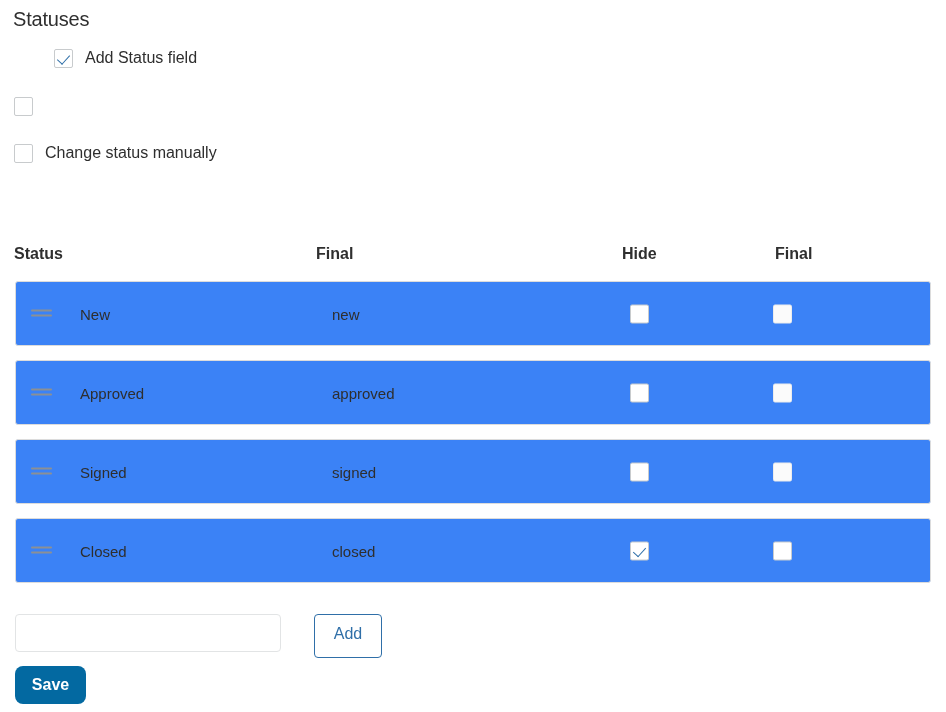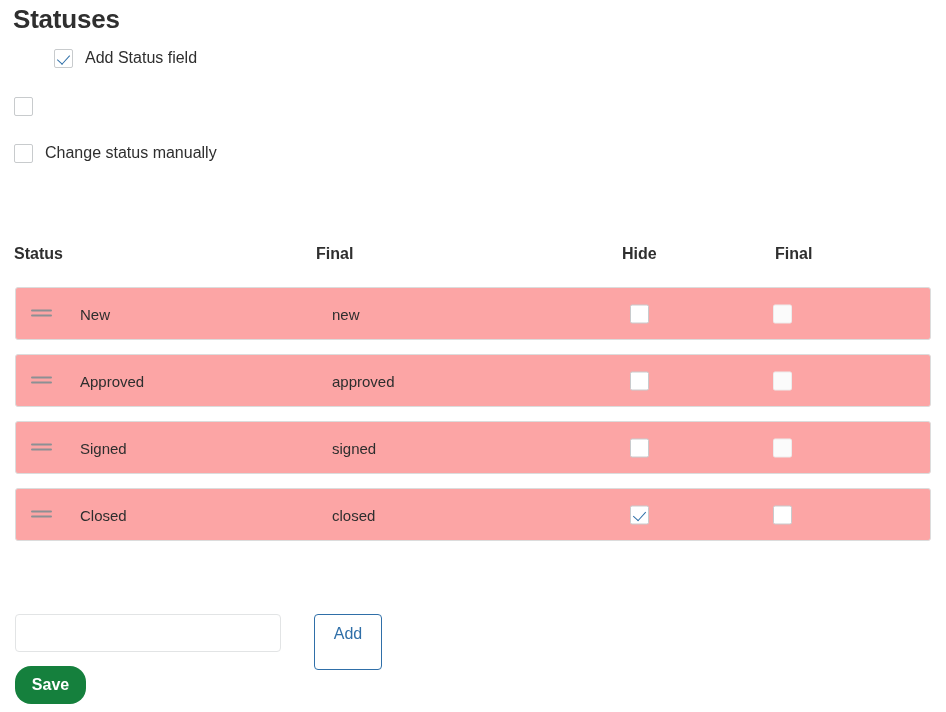--- a/index.html
+++ b/index.html
@@ -18,22 +18,22 @@
     position: relative;
     width: 946px;
     height: 712px;
   }
 
   
   .page-title {
     position: absolute;
     left: 13px;
     top: 2px;
-    font-size: 26px;
-    font-weight: bold;
+    font-size: 20px;
+    font-weight: normal;
     color: #2f2f2f;
     letter-spacing: -0.2px;
     line-height: 34px;
   }
 
   
   .options {
     position: absolute;
     left: 14px;
     top: 44px;
@@ -83,42 +83,42 @@
   
   .table-wrap {
     position: absolute;
     left: 0;
     top: 243px;
     width: 946px;
   }
   .table-head {
     position: relative;
     height: 30px;
-    margin-bottom: 14px;
+    margin-bottom: 8px;
   }
   .th {
     position: absolute;
     top: 0;
     font-size: 16px;
     font-weight: bold;
     color: #2f2f2f;
     line-height: 22px;
   }
   .th-status { left: 14px; }
   .th-code   { left: 316px; }
   .th-final  { left: 622px; }
   .th-hide   { left: 775px; }
 
   .row {
     position: relative;
-    height: 53px;
+    height: 65px;
     margin: 0 15px 14px 15px;
     border: 1px solid #dcdcdc;
     border-radius: 3px;
-    background: #fca5a5;
+    background: #3b82f6;
     box-sizing: border-box;
   }
   .drag-handle {
     position: absolute;
     left: 15px;
     top: 50%;
     transform: translateY(-50%);
     width: 21px;
     height: 9px;
     cursor: move;
@@ -185,43 +185,43 @@
     font-size: 15px;
     color: #2e2e2e;
     padding: 0 10px;
     outline: none;
   }
   .add-button {
     position: absolute;
     left: 314px;
     top: 0;
     width: 68px;
-    height: 56px;
+    height: 44px;
     border: 1px solid #2f6fa8;
     border-radius: 4px;
     background: #ffffff;
     color: #2f6fa8;
     font-family: "Liberation Sans", sans-serif;
     font-size: 16px;
     line-height: 38px;
     text-align: center;
     cursor: pointer;
     box-sizing: border-box;
   }
 
   
   .save-button {
     position: absolute;
     left: 15px;
     top: 666px;
     width: 71px;
     height: 38px;
-    background: #15803d;
+    background: #0369a1;
     border: none;
-    border-radius: 16px;
+    border-radius: 8px;
     color: #ffffff;
     font-family: "Liberation Sans", sans-serif;
     font-size: 16px;
     font-weight: bold;
     line-height: 38px;
     text-align: center;
     cursor: pointer;
     box-sizing: border-box;
   }
 </style>

